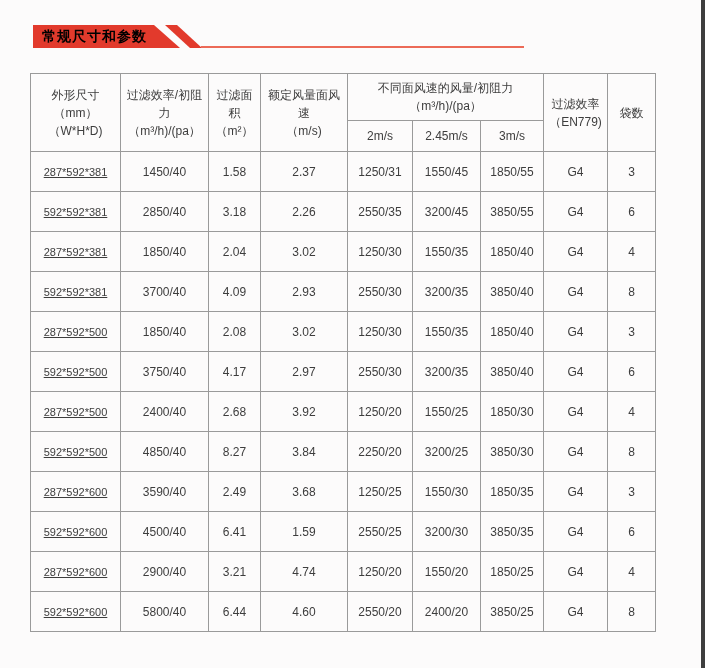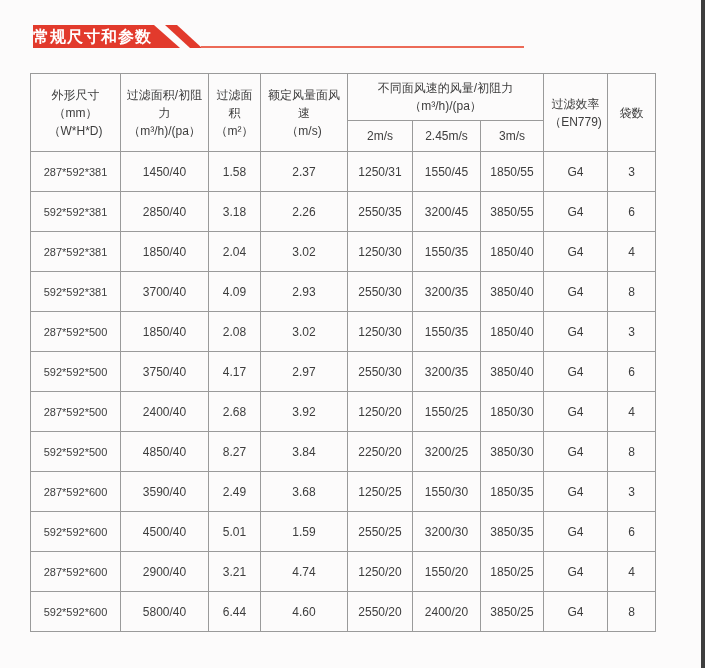--- a/index.html
+++ b/index.html
@@ -28,24 +28,25 @@
     position: absolute;
     left: 33px;
     top: 25px;
     width: 147px;
     height: 23px;
     background: #e23a2c;
     clip-path: polygon(0 0, 121px 0, 147px 23px, 0 23px);
   }
   .banner-text {
     display: block;
+    padding-left: 9px;
     line-height: 23px;
-    font-size: 16px;
+    font-size: 14px;
     font-weight: bold;
-    color: #ffffff;
+    color: #000000;
     letter-spacing: 1px;
     white-space: nowrap;
   }
   .banner-tail {
     position: absolute;
     left: 165px;
     top: 25px;
     width: 37px;
     height: 23px;
     background: #e23a2c;
@@ -82,21 +83,21 @@
   table.spec th {
     font-size: 12px;
     line-height: 1.5;
   }
   table.spec thead tr.h1 th { height: 46px; }
   table.spec thead tr.h2 th { height: 30px; }
   table.spec tbody td {
     height: 39px;
     font-size: 12px;
   }
-  table.spec tbody td:first-child { font-size: 11px; }
+  table.spec tbody td:first-child { font-size: 11px; text-decoration: underline; }
   col.c1 { width: 90px; }
   col.c2 { width: 88px; }
   col.c3 { width: 52px; }
   col.c4 { width: 87px; }
   col.c5 { width: 65px; }
   col.c6 { width: 68px; }
   col.c7 { width: 63px; }
   col.c8 { width: 64px; }
   col.c9 { width: 48px; }
 </style>
@@ -123,21 +124,21 @@
       <col class="c8">
       <col class="c9">
   </colgroup>
   <thead>
     <tr class="h1">
       <th rowspan="2">
         <div>外形尺寸（mm）</div>
         <div>（W*H*D)</div>
       </th>
       <th rowspan="2">
-        <div>过滤面积/初阻力</div>
+        <div>过滤效率/初阻力</div>
         <div>（m³/h)/(pa）</div>
       </th>
       <th rowspan="2">
         <div>过滤面积</div>
         <div>（m²）</div>
       </th>
       <th rowspan="2">
         <div>额定风量面风速</div>
         <div>（m/s)</div>
       </th>
@@ -253,21 +254,21 @@
         <td>3.68</td>
         <td>1250/25</td>
         <td>1550/30</td>
         <td>1850/35</td>
         <td>G4</td>
         <td>3</td>
       </tr>
       <tr>
         <td>592*592*600</td>
         <td>4500/40</td>
-        <td>5.01</td>
+        <td>6.41</td>
         <td>1.59</td>
         <td>2550/25</td>
         <td>3200/30</td>
         <td>3850/35</td>
         <td>G4</td>
         <td>6</td>
       </tr>
       <tr>
         <td>287*592*600</td>
         <td>2900/40</td>

